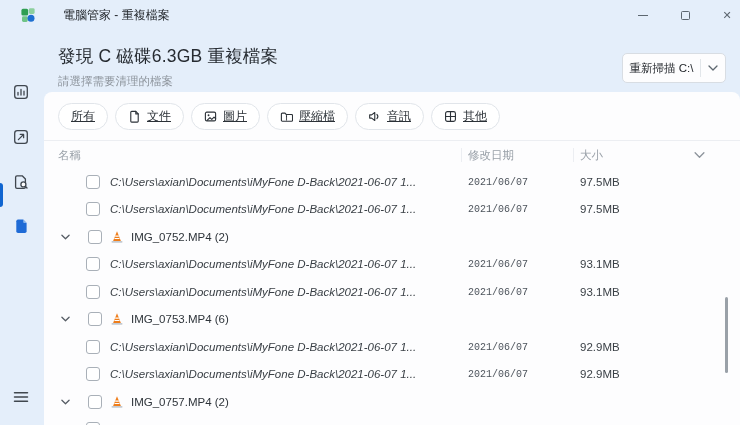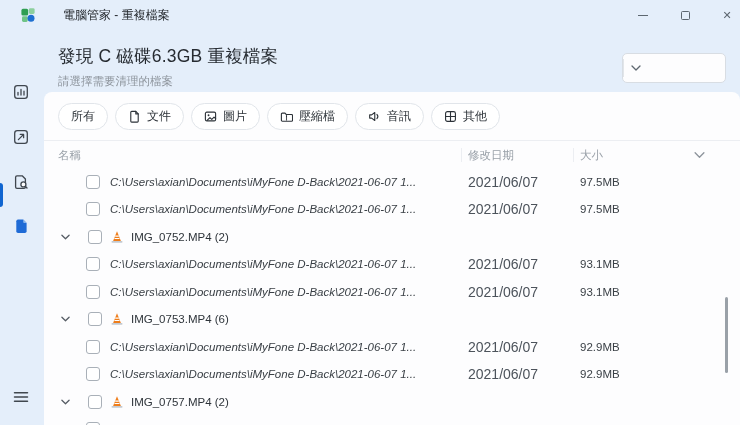--- a/index.html
+++ b/index.html
@@ -44,21 +44,21 @@
   .rescan-drop { width:24px; display:flex; align-items:center; justify-content:center;
     color:#5d6770; cursor:pointer; }
 
   
   .card { position:absolute; left:44px; top:92px; right:0; bottom:0;
     background:#fdfdfe; border-radius:8px 8px 0 0; }
 
   .chips { position:absolute; left:14px; top:11px; display:flex; gap:7px; }
   .chip { height:27px; padding:0 12px; border:1px solid #e1e5ea; border-radius:14px;
     background:#fff; display:flex; align-items:center; gap:6px; font-size:12px;
-    color:#2c3238; cursor:pointer; font-family:inherit; }
+    color:#2c3238; cursor:pointer; font-family:inherit;text-decoration:underline; }
   .chip svg { width:13px; height:13px; }
   .chip.active { background:#1568d4; border-color:#1568d4; color:#fff; }
 
   .thead { position:absolute; top:48px; left:0; right:0; height:28px;
     border-top:1px solid #eceef2; }
   .th { position:absolute; top:50%; transform:translateY(-50%); font-size:11.5px;
     color:#99a0a8; white-space:nowrap; }
   .th-name { left:14px; }  .th-date { left:424px; }  .th-size { left:536px; }
   .th-hairline { position:absolute; top:7px; width:1px; height:14px; background:#eceef2; }
   .hl-1 { left:417px; } .hl-2 { left:529px; }
@@ -68,21 +68,21 @@
   .tbody { position:absolute; top:76px; left:0; right:0; }
   .row { position:relative; height:27.5px; }
   .row > span { position:absolute; top:50%; transform:translateY(-50%); white-space:nowrap; }
   .cb { left:42px; width:14px; height:14px; border:1px solid #a9b0b8;
     border-radius:3px; background:#fff; cursor:pointer; }
   .row.group .cb { left:44px; }
   .chev { left:17px; color:#555c64; cursor:pointer; }
   .cone { left:66px; width:14px; height:14px; }
   .gname { left:87px; font-size:11.5px; color:#2e343a; }
   .path  { left:66px; font-size:11.5px; color:#3a4046;font-style:italic; }
-  .date  { left:424px; font-size:14px; color:#4c535b; }
+  .date  { left:424px; font-size:10px; color:#4c535b;font-family:Liberation Mono, monospace; }
   .size  { left:536px; font-size:11.5px; color:#3a4046; }
 
   .scroll-thumb { position:absolute; left:725px; top:297px; width:3px; height:76px;
     background:#9aa1a8; border-radius:2px; cursor:pointer; }
 </style>
 </head>
 <body>
 
 <div class="titlebar">
   <span>
@@ -156,20 +156,21 @@
   </div>
 </div>
 
 <div class="page-title">發現 C 磁碟6.3GB 重複檔案</div>
 <div class="sub-row">
   <span>請選擇需要清理的檔案</span>
   <span class="smart-link">智慧勾選</span>
 </div>
 
 <div class="rescan">
+  <span class="rescan-main">重新掃描 C:\</span>
   <span class="rescan-divider"></span>
   <span class="rescan-drop">
     <svg width="10" height="6" viewBox="0 0 10 6" fill="none" stroke="currentColor" stroke-width="1.3" stroke-linecap="round" stroke-linejoin="round">
         <path d="M1 1l4 4 4-4"></path>
       </svg>
   </span>
 </div>
 
 <div class="card">
 

